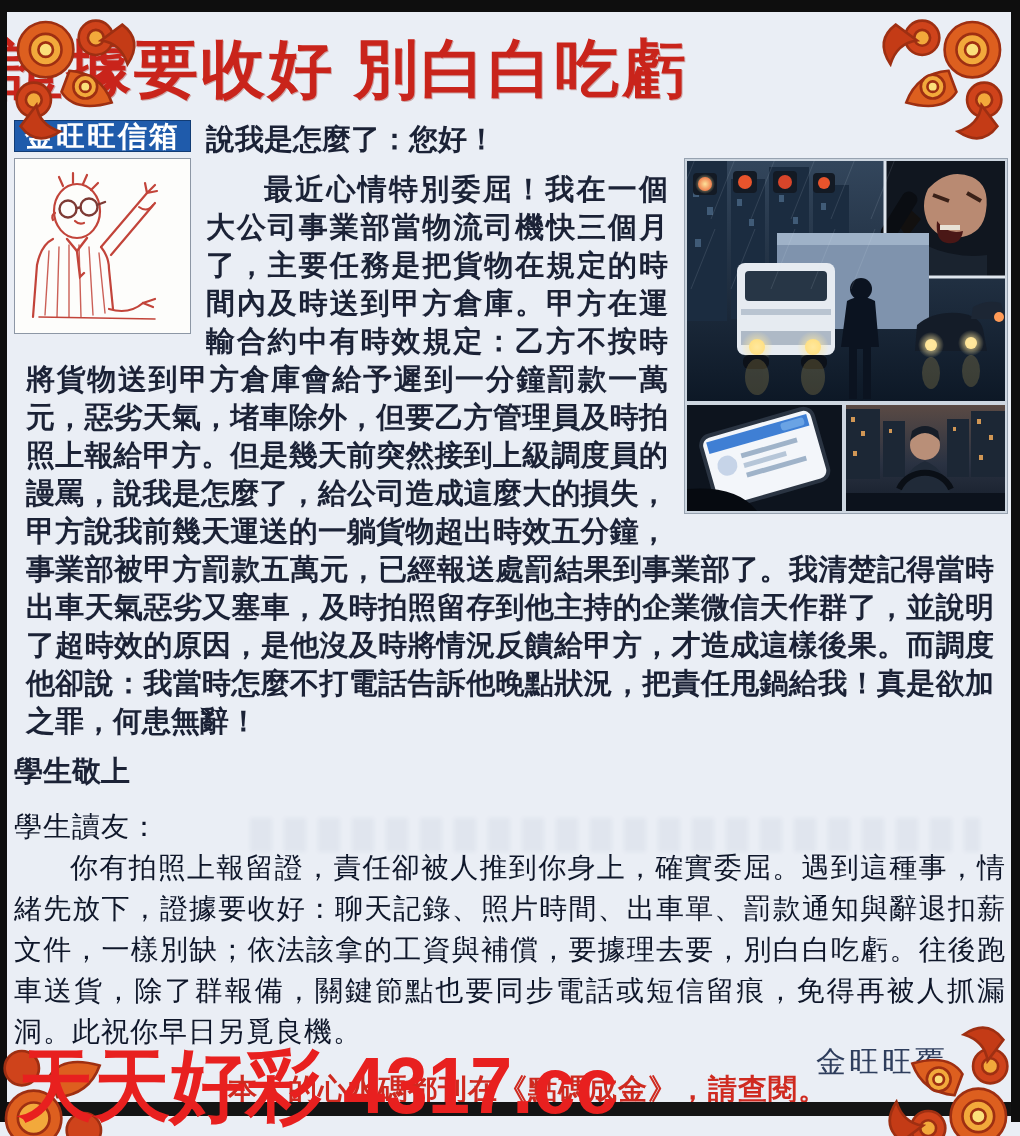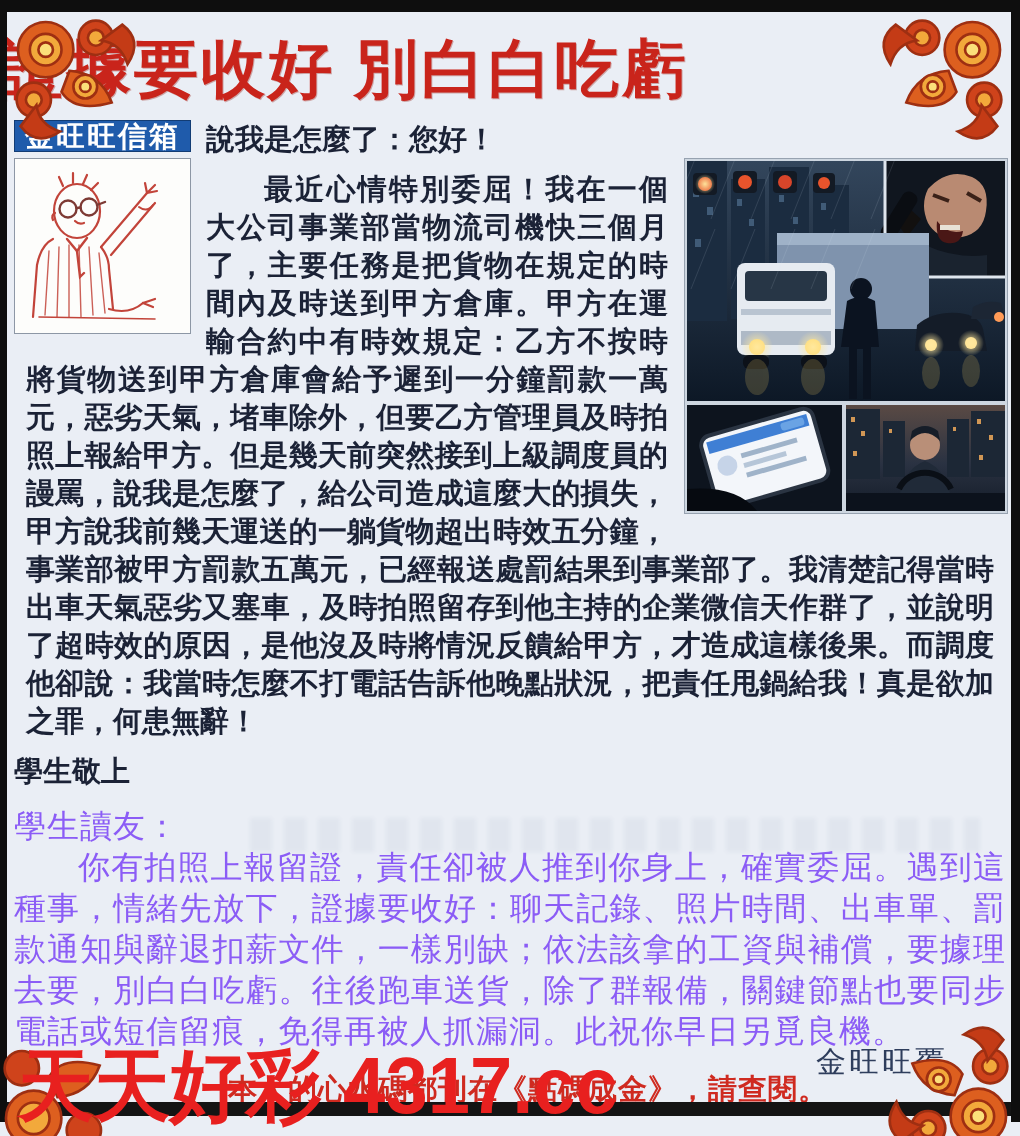--- a/index.html
+++ b/index.html
@@ -51,21 +51,21 @@
   .photo{
     float:right;width:322px;height:392px;margin-left:16px;margin-bottom:6px;
     padding-top:38px;box-sizing:border-box;
   }
   .photo svg{display:block;border:1px solid #97a2b0;}
   p.salutation{margin:0;}
   p.body{margin:12px;text-indent:2em;}
   .sign-student{margin:6px 30px 8px 0;text-align:left;font-weight:700;}
 
   
-  .reply{margin-top:16px;color:#8b5cf6;font-weight:400;font-size:32px;line-height:41px;letter-spacing:1px;}
+  .reply{margin-top:16px;color:#0f172a;font-weight:400;font-size:28px;line-height:41px;letter-spacing:1px;}
   .reply p{margin:0;}
   .reply p.body{text-indent:2em;}
 
   .ghost{
     position:absolute;left:250px;top:818px;width:730px;height:34px;z-index:1;
     background:repeating-linear-gradient(90deg,rgba(60,80,120,.10) 0 22px,rgba(60,80,120,0) 22px 34px);
     filter:blur(2px);opacity:.55;
   }
 
   

